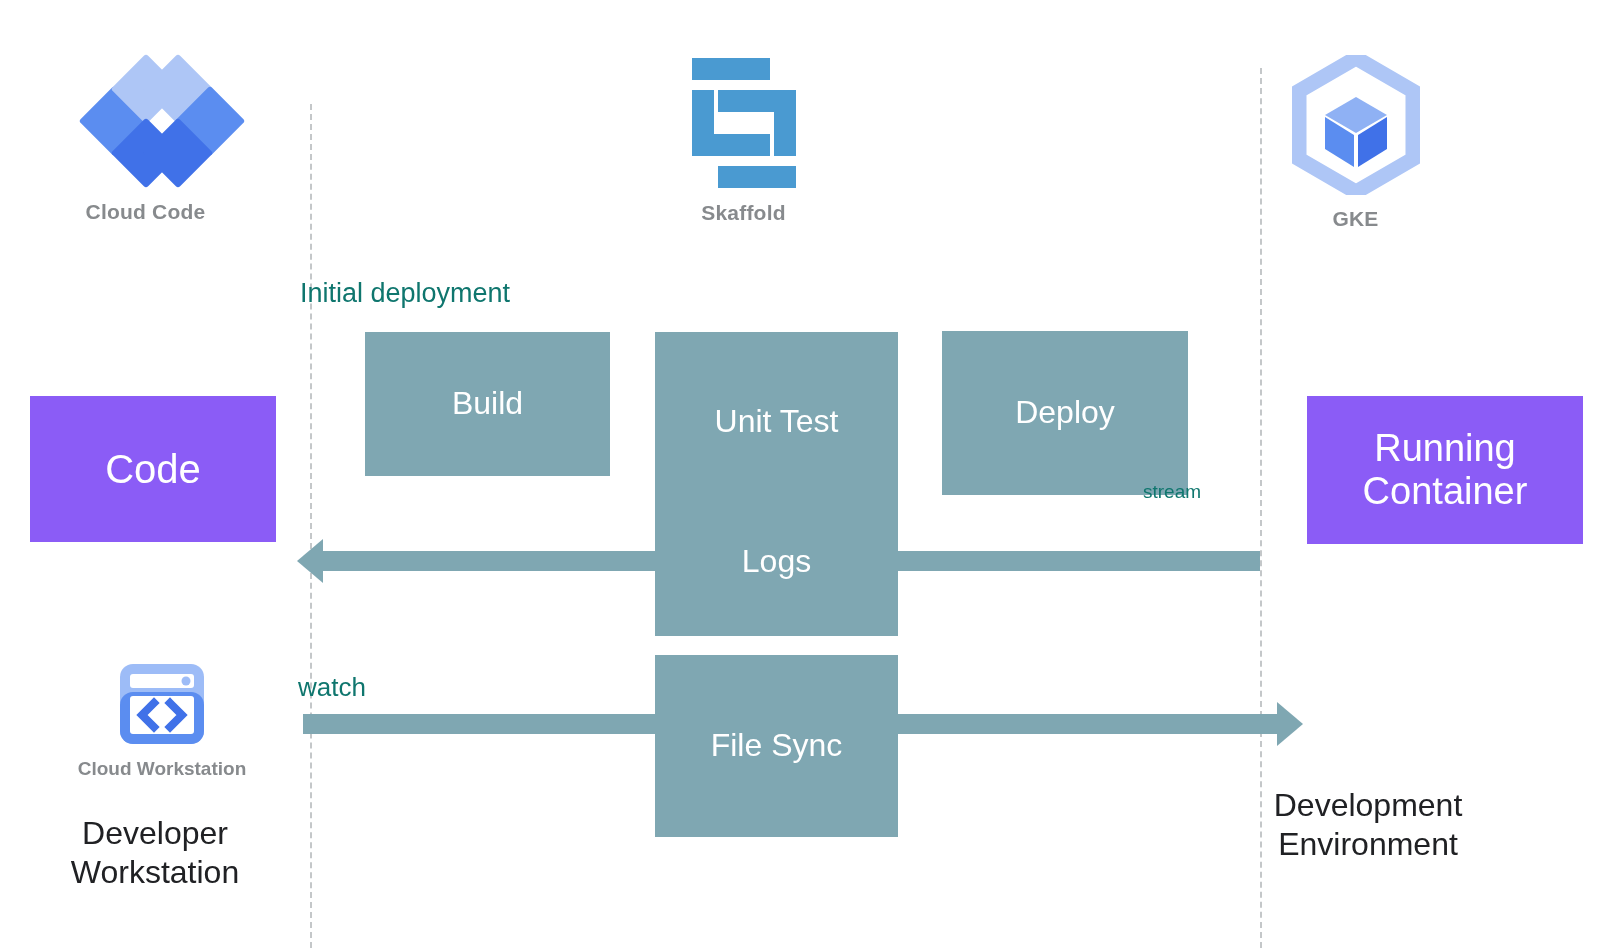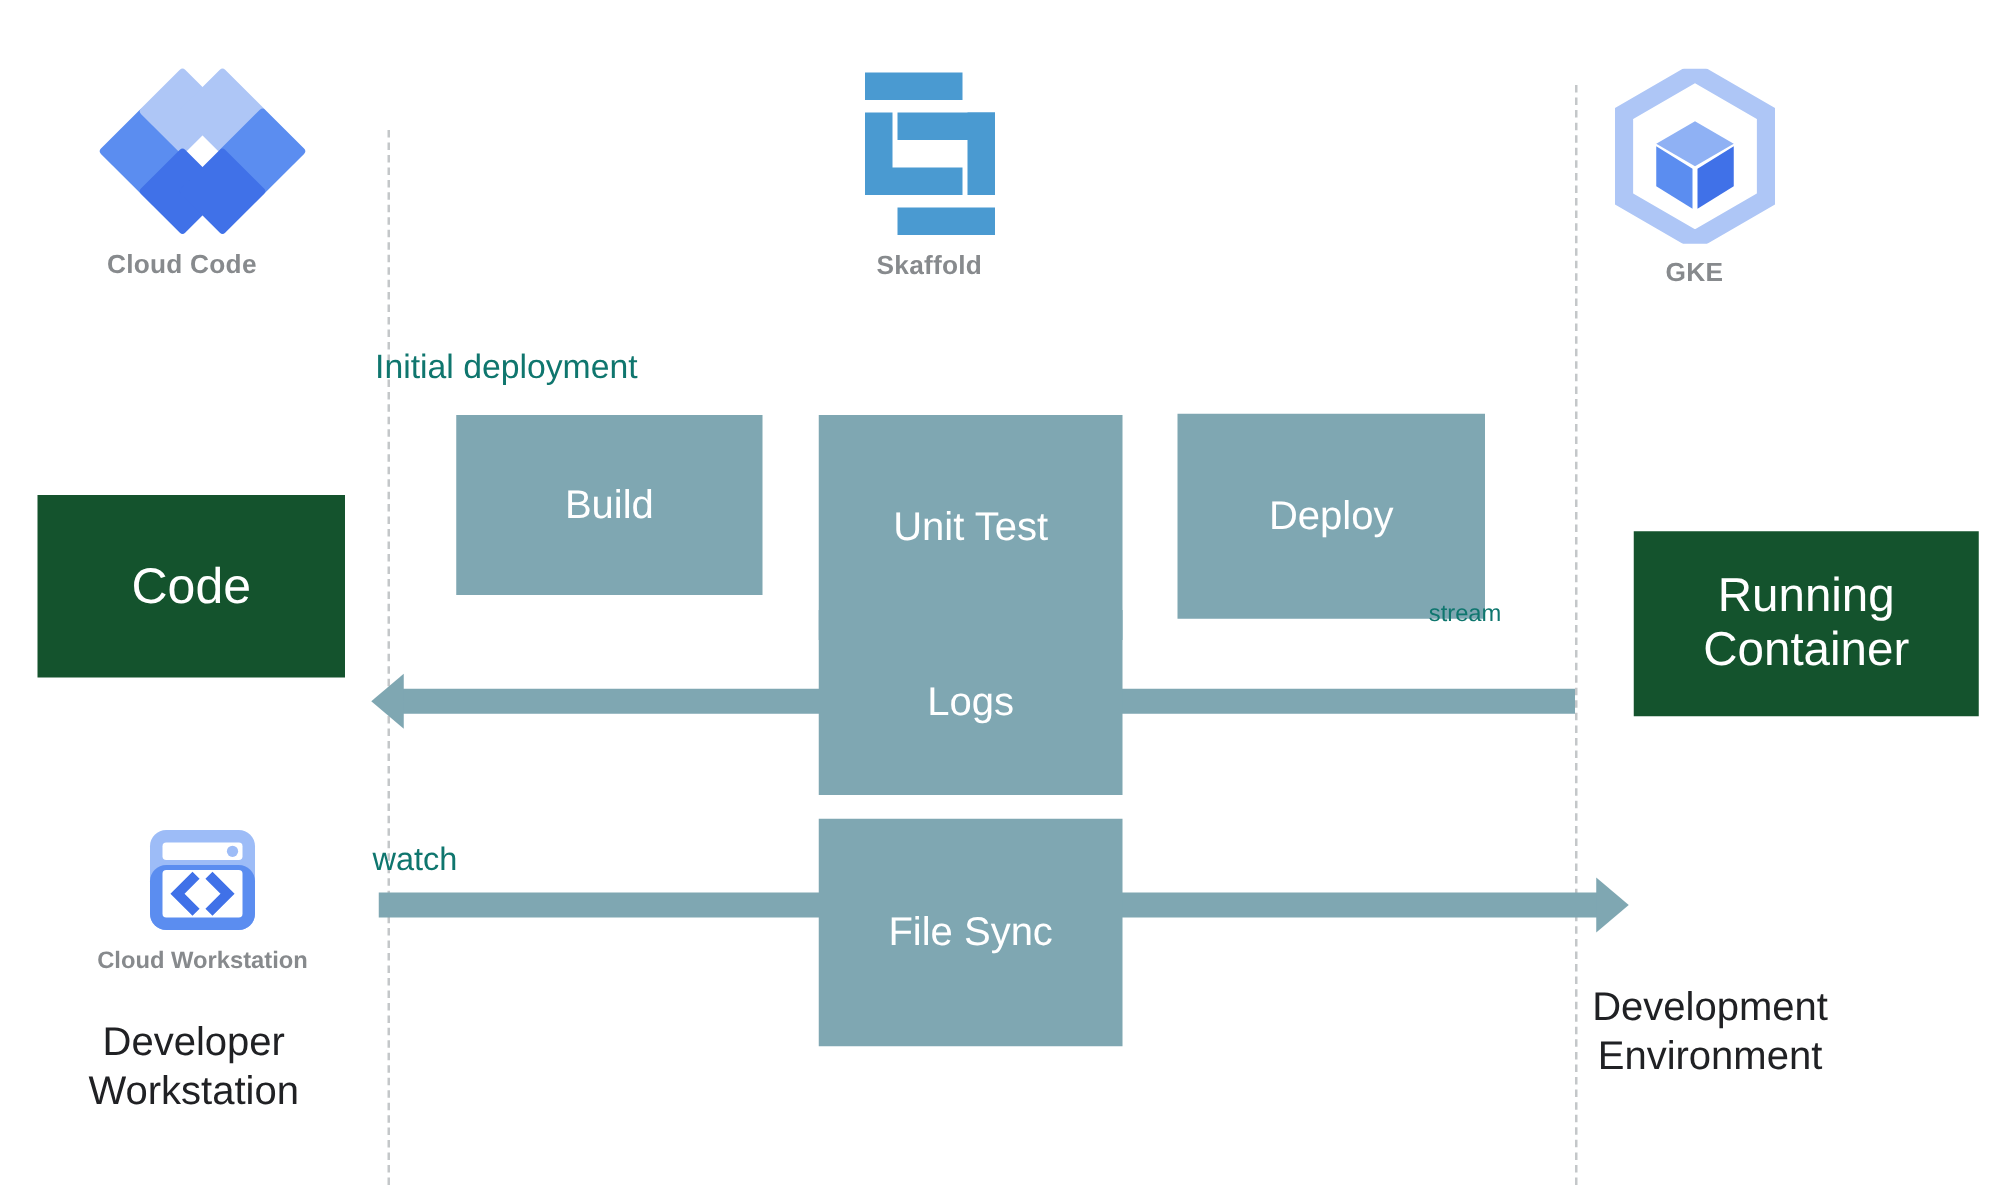--- a/index.html
+++ b/index.html
@@ -65,24 +65,24 @@
     position: absolute;
     display: flex;
     align-items: center;
     justify-content: center;
     text-align: center;
     color: #ffffff;
     font-weight: 400;
     line-height: 1.12;
   }
   .box-teal { background: #7fa7b2; font-size: 32px; }
-  .box-blue { background: #14532d; font-size: 40px; }
+  .box-blue { background: #8b5cf6; font-size: 40px; }
 
   #box-code           { left: 30px;  top: 396px; width: 246px; height: 146px; }
-  #box-running        { left: 1307px; top: 396px; width: 276px; height: 148px; font-size: 38px; margin-top: 29px; }
+  #box-running        { left: 1307px; top: 396px; width: 276px; height: 148px; font-size: 38px; }
   #box-build          { left: 365px;  top: 332px; width: 245px; height: 144px; }
   #box-unit-test      { left: 655px;  top: 332px; width: 243px; height: 180px; }
   #box-deploy         { left: 942px;  top: 331px; width: 246px; height: 164px; }
   #box-logs           { left: 655px;  top: 488px; width: 243px; height: 148px; z-index: 5; }
   #box-file-sync      { left: 655px;  top: 655px; width: 243px; height: 182px; z-index: 5; }
 
   
   .arrow-shaft {
     position: absolute;
     background: #7fa7b2;

